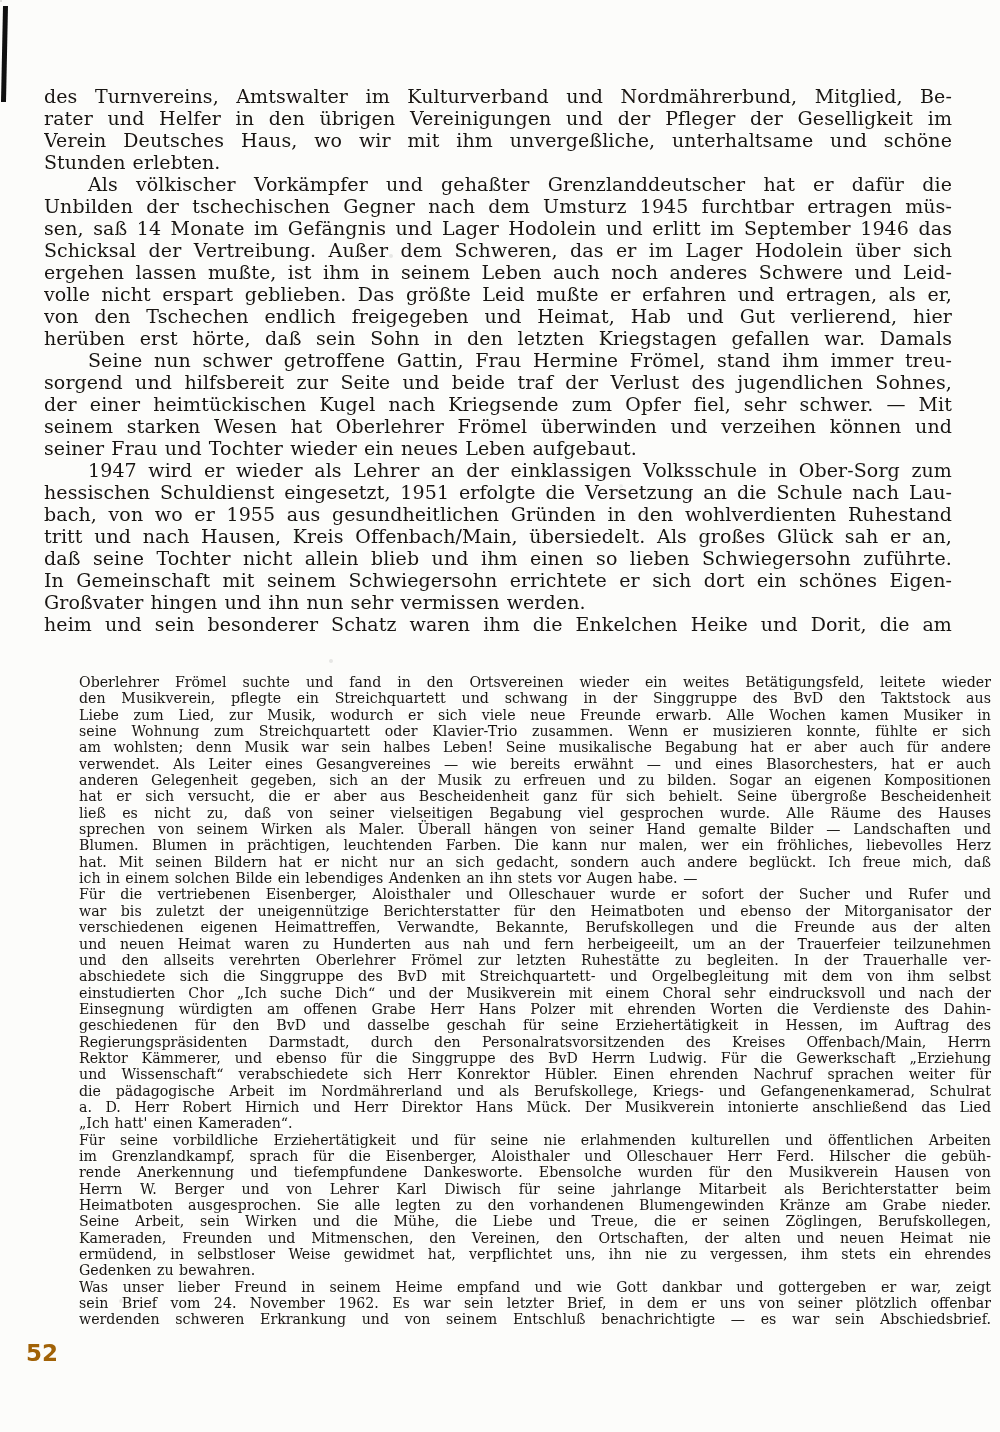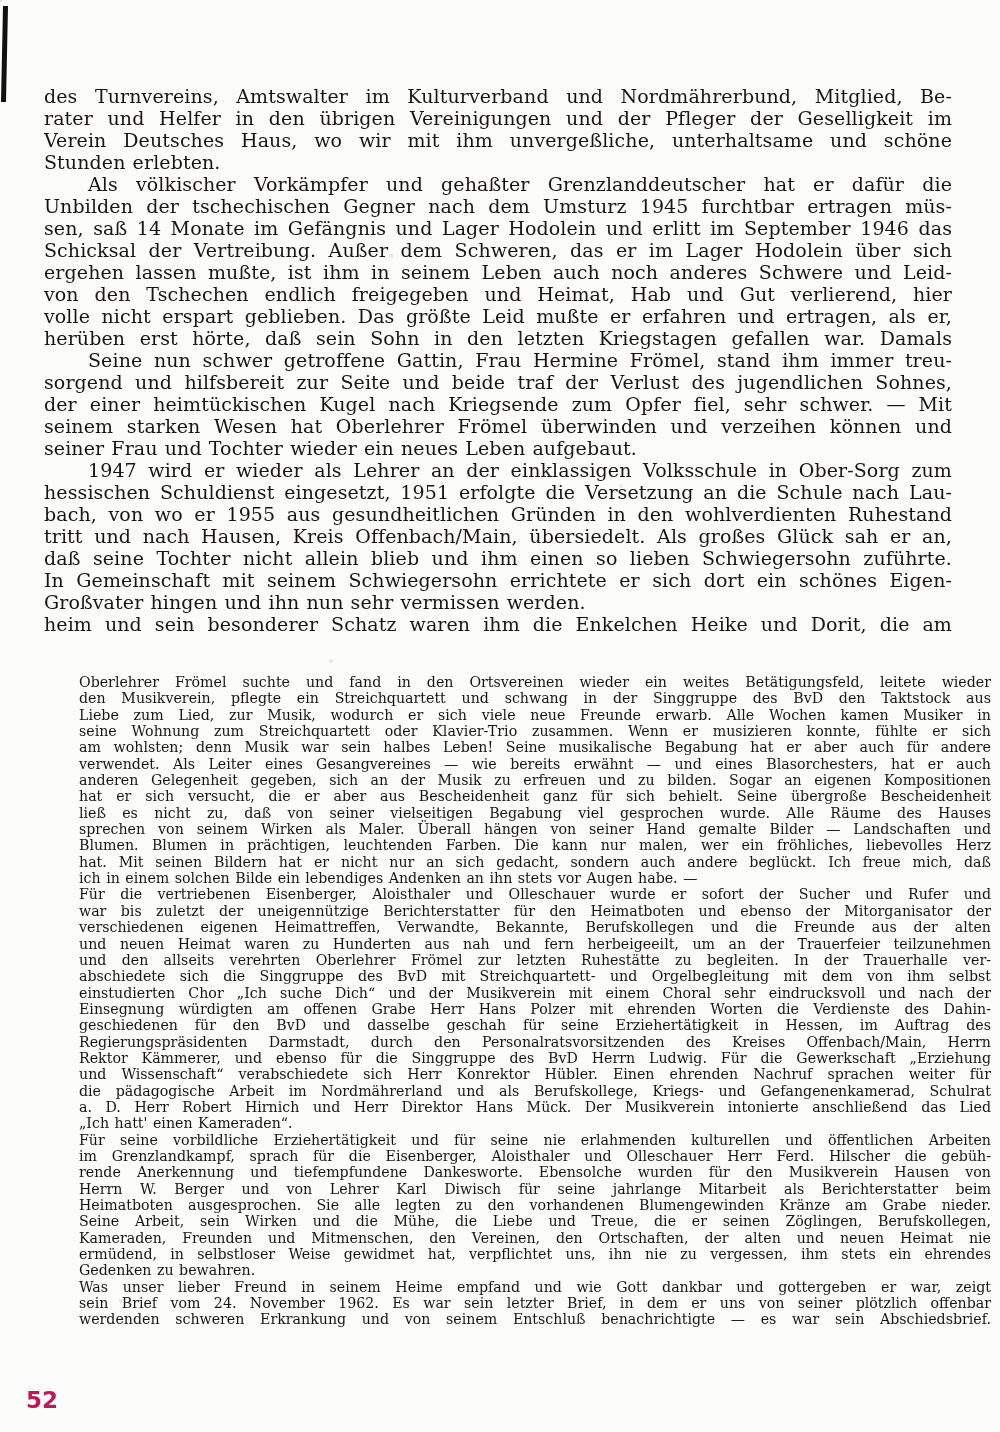--- a/index.html
+++ b/index.html
@@ -51,43 +51,42 @@
     word-spacing: 1px;
   }
   .line.indent { text-indent: 44px; }
   .line.last { text-align-last: left; }
   .page-number {
     position: absolute;
     left: 26px; top: 1340px;
     font-family: "DejaVu Sans", sans-serif;
     font-weight: 700;
     font-size: 23px;
-    color: #be185d;
-    margin-top: 47px;
+    color: #a16207;
   }
 </style>
 </head>
 <body>
 
 <div class="page">
   <div class="edge-mark"></div>
   <div class="speck"></div>
 
   <section class="text-large">
       <div class="line">des Turnvereins, Amtswalter im Kulturverband und Nordmährerbund, Mitglied, Be-</div>
       <div class="line">rater und Helfer in den übrigen Vereinigungen und der Pfleger der Geselligkeit im</div>
       <div class="line">Verein Deutsches Haus, wo wir mit ihm unvergeßliche, unterhaltsame und schöne</div>
       <div class="line last">Stunden erlebten.</div>
       <div class="line indent">Als völkischer Vorkämpfer und gehaßter Grenzlanddeutscher hat er dafür die</div>
       <div class="line">Unbilden der tschechischen Gegner nach dem Umsturz 1945 furchtbar ertragen müs-</div>
       <div class="line">sen, saß 14 Monate im Gefängnis und Lager Hodolein und erlitt im September 1946 das</div>
       <div class="line">Schicksal der Vertreibung.  Außer dem Schweren, das er im Lager Hodolein über sich</div>
       <div class="line">ergehen lassen mußte, ist ihm in seinem Leben auch noch anderes Schwere und Leid-</div>
+      <div class="line">volle nicht erspart geblieben. Das größte Leid mußte er erfahren und ertragen, als er,</div>
       <div class="line">von den Tschechen endlich freigegeben und Heimat, Hab und Gut verlierend, hier</div>
-      <div class="line">volle nicht erspart geblieben. Das größte Leid mußte er erfahren und ertragen, als er,</div>
       <div class="line">herüben erst hörte, daß sein Sohn in den letzten Kriegstagen gefallen war. Damals</div>
       <div class="line indent">Seine nun schwer getroffene Gattin, Frau Hermine Frömel, stand ihm immer treu-</div>
       <div class="line">sorgend und hilfsbereit zur Seite und beide traf der Verlust des jugendlichen Sohnes,</div>
       <div class="line">der einer heimtückischen Kugel nach Kriegsende zum Opfer fiel, sehr schwer. — Mit</div>
       <div class="line">seinem starken Wesen hat Oberlehrer Frömel überwinden und verzeihen können und</div>
       <div class="line last">seiner Frau und Tochter wieder ein neues Leben aufgebaut.</div>
       <div class="line indent">1947 wird er wieder als Lehrer an der einklassigen Volksschule in Ober-Sorg zum</div>
       <div class="line">hessischen Schuldienst eingesetzt, 1951 erfolgte die Versetzung an die Schule nach Lau-</div>
       <div class="line">bach, von wo er 1955 aus gesundheitlichen Gründen in den wohlverdienten Ruhestand</div>
       <div class="line">tritt und nach Hausen, Kreis Offenbach/Main, übersiedelt. Als großes Glück sah er an,</div>

